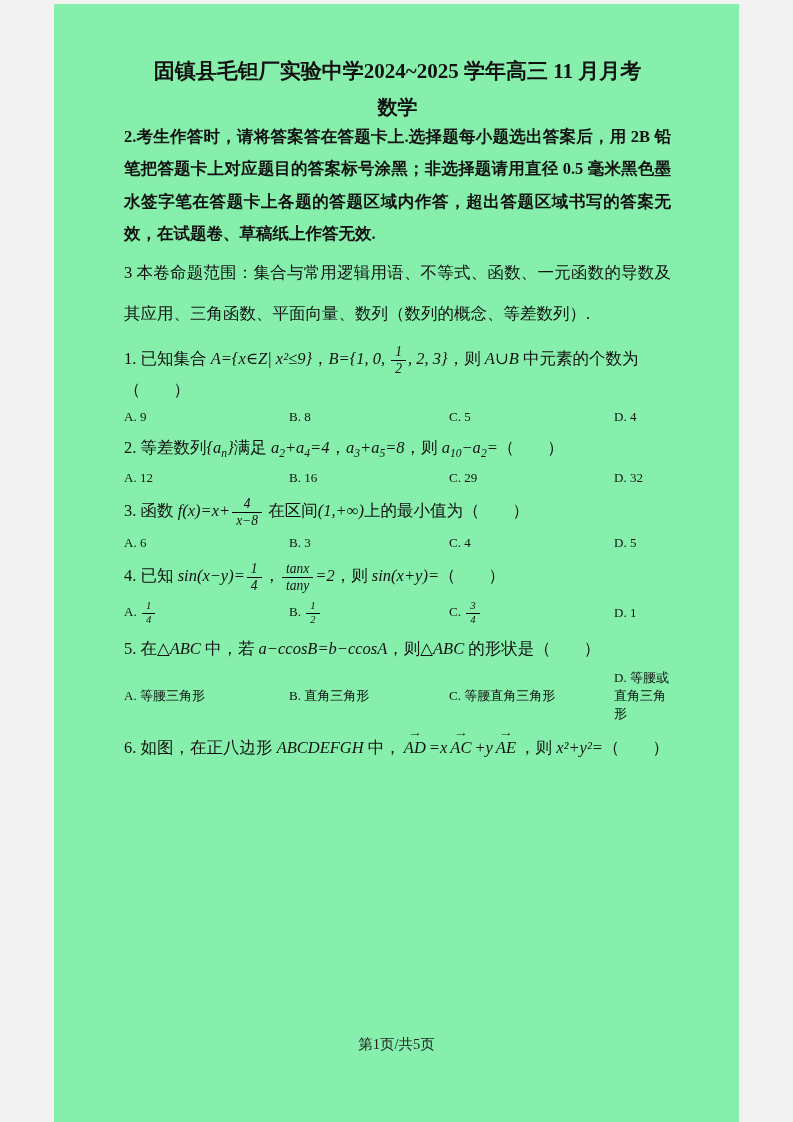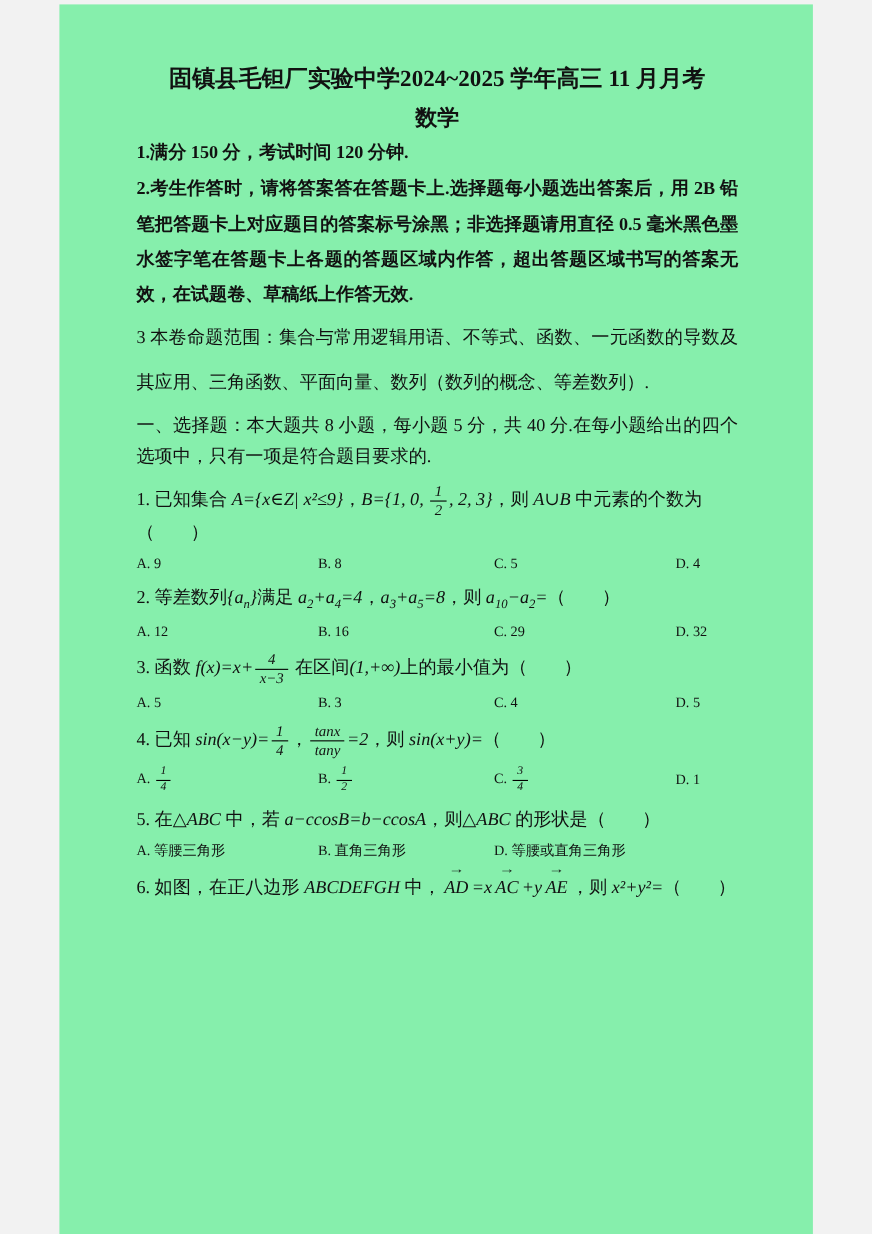--- a/index.html
+++ b/index.html
@@ -44,25 +44,23 @@
 </style>
 </head>
 <body>
 
 <div class="page">
   <div class="content">
 
     <h1>固镇县毛钽厂实验中学2024~2025 学年高三 11 月月考</h1>
     <h2>数学</h2>
 
-    <p class="n1">1.满分 150 分，考试时间 120 分钟.</p>
     <p class="n2">2.考生作答时，请将答案答在答题卡上.选择题每小题选出答案后，用 2B 铅笔把答题卡上对应题目的答案标号涂黑；非选择题请用直径 0.5 毫米黑色墨水签字笔在答题卡上各题的答题区域内作答，超出答题区域书写的答案无效，在试题卷、草稿纸上作答无效.</p>
     <p class="n3">3 本卷命题范围：集合与常用逻辑用语、不等式、函数、一元函数的导数及其应用、三角函数、平面向量、数列（数列的概念、等差数列）.</p>
 
-    <p class="section">一、选择题：本大题共 8 小题，每小题 5 分，共 40 分.在每小题给出的四个选项中，只有一项是符合题目要求的.</p>
 
     <div class="q">
       <p class="stem"><span class="cn">1. 已知集合 </span><span class="m">A={x∈Z| x²≤9}</span><span class="cn">，</span><span class="m">B={1, 0, </span><span class="frac"><span class="num">1</span><span class="den">2</span></span><span class="m">, 2, 3}</span><span class="cn">，则 </span><span class="m">A∪B</span><span class="cn"> 中元素的个数为（　　）</span></p>
       <div class="opts">
         <span class="opt"><span class="cn">A. 9</span></span>
         <span class="opt"><span class="cn">B. 8</span></span>
         <span class="opt"><span class="cn">C. 5</span></span>
         <span class="opt"><span class="cn">D. 4</span></span>
       </div>
     </div>
@@ -71,23 +69,23 @@
       <p class="stem"><span class="cn">2. 等差数列</span><span class="m">{a</span><sub class="m">n</sub><span class="m">}</span><span class="cn">满足 </span><span class="m">a</span><sub class="m">2</sub><span class="m">+a</span><sub class="m">4</sub><span class="m">=4</span><span class="cn">，</span><span class="m">a</span><sub class="m">3</sub><span class="m">+a</span><sub class="m">5</sub><span class="m">=8</span><span class="cn">，则 </span><span class="m">a</span><sub class="m">10</sub><span class="m">−a</span><sub class="m">2</sub><span class="m">=</span><span class="cn">（　　）</span></p>
       <div class="opts">
         <span class="opt"><span class="cn">A. 12</span></span>
         <span class="opt"><span class="cn">B. 16</span></span>
         <span class="opt"><span class="cn">C. 29</span></span>
         <span class="opt"><span class="cn">D. 32</span></span>
       </div>
     </div>
 
     <div class="q">
-      <p class="stem"><span class="cn">3. 函数 </span><span class="m">f(x)=x+</span><span class="frac"><span class="num">4</span><span class="den">x−3</span></span><span class="cn"> 在区间</span><span class="m">(1,+∞)</span><span class="cn">上的最小值为（　　）</span></p>
+      <p class="stem"><span class="cn">3. 函数 </span><span class="m">f(x)=x+</span><span class="frac"><span class="num">4</span><span class="den">x−8</span></span><span class="cn"> 在区间</span><span class="m">(1,+∞)</span><span class="cn">上的最小值为（　　）</span></p>
       <div class="opts">
-        <span class="opt"><span class="cn">A. 5</span></span>
+        <span class="opt"><span class="cn">A. 6</span></span>
         <span class="opt"><span class="cn">B. 3</span></span>
         <span class="opt"><span class="cn">C. 4</span></span>
         <span class="opt"><span class="cn">D. 5</span></span>
       </div>
     </div>
 
     <div class="q">
       <p class="stem"><span class="cn">4. 已知 </span><span class="m">sin(x−y)=</span><span class="frac"><span class="num">1</span><span class="den">4</span></span><span class="cn">，</span><span class="frac"><span class="num">tanx</span><span class="den">tany</span></span><span class="m">=2</span><span class="cn">，则 </span><span class="m">sin(x+y)=</span><span class="cn">（　　）</span></p>
       <div class="opts">
         <span class="opt"><span class="cn">A. </span><span class="frac"><span class="num">1</span><span class="den">4</span></span></span>
@@ -95,23 +93,25 @@
         <span class="opt"><span class="cn">C. </span><span class="frac"><span class="num">3</span><span class="den">4</span></span></span>
         <span class="opt"><span class="cn">D. 1</span></span>
       </div>
     </div>
 
     <div class="q">
       <p class="stem"><span class="cn">5. 在</span><span class="m">△ABC</span><span class="cn"> 中，若 </span><span class="m">a−ccosB=b−ccosA</span><span class="cn">，则</span><span class="m">△ABC</span><span class="cn"> 的形状是（　　）</span></p>
       <div class="opts">
         <span class="opt"><span class="cn">A. 等腰三角形</span></span>
         <span class="opt"><span class="cn">B. 直角三角形</span></span>
+        <span class="opt"><span class="cn">C. 等腰直角三角形</span></span>
         <span class="opt"><span class="cn">D. 等腰或直角三角形</span></span>
       </div>
     </div>
 
     <div class="q">
       <p class="stem"><span class="cn">6. 如图，在正八边形 </span><span class="m">ABCDEFGH</span><span class="cn"> 中，</span><span class="vec">AD</span><span class="m">=x</span><span class="vec">AC</span><span class="m">+y</span><span class="vec">AE</span><span class="cn">，则 </span><span class="m">x²+y²=</span><span class="cn">（　　）</span></p>
     </div>
 
   </div>
 
+  <div class="footer">第1页/共5页</div>
 </div>
 
 </body></html>

